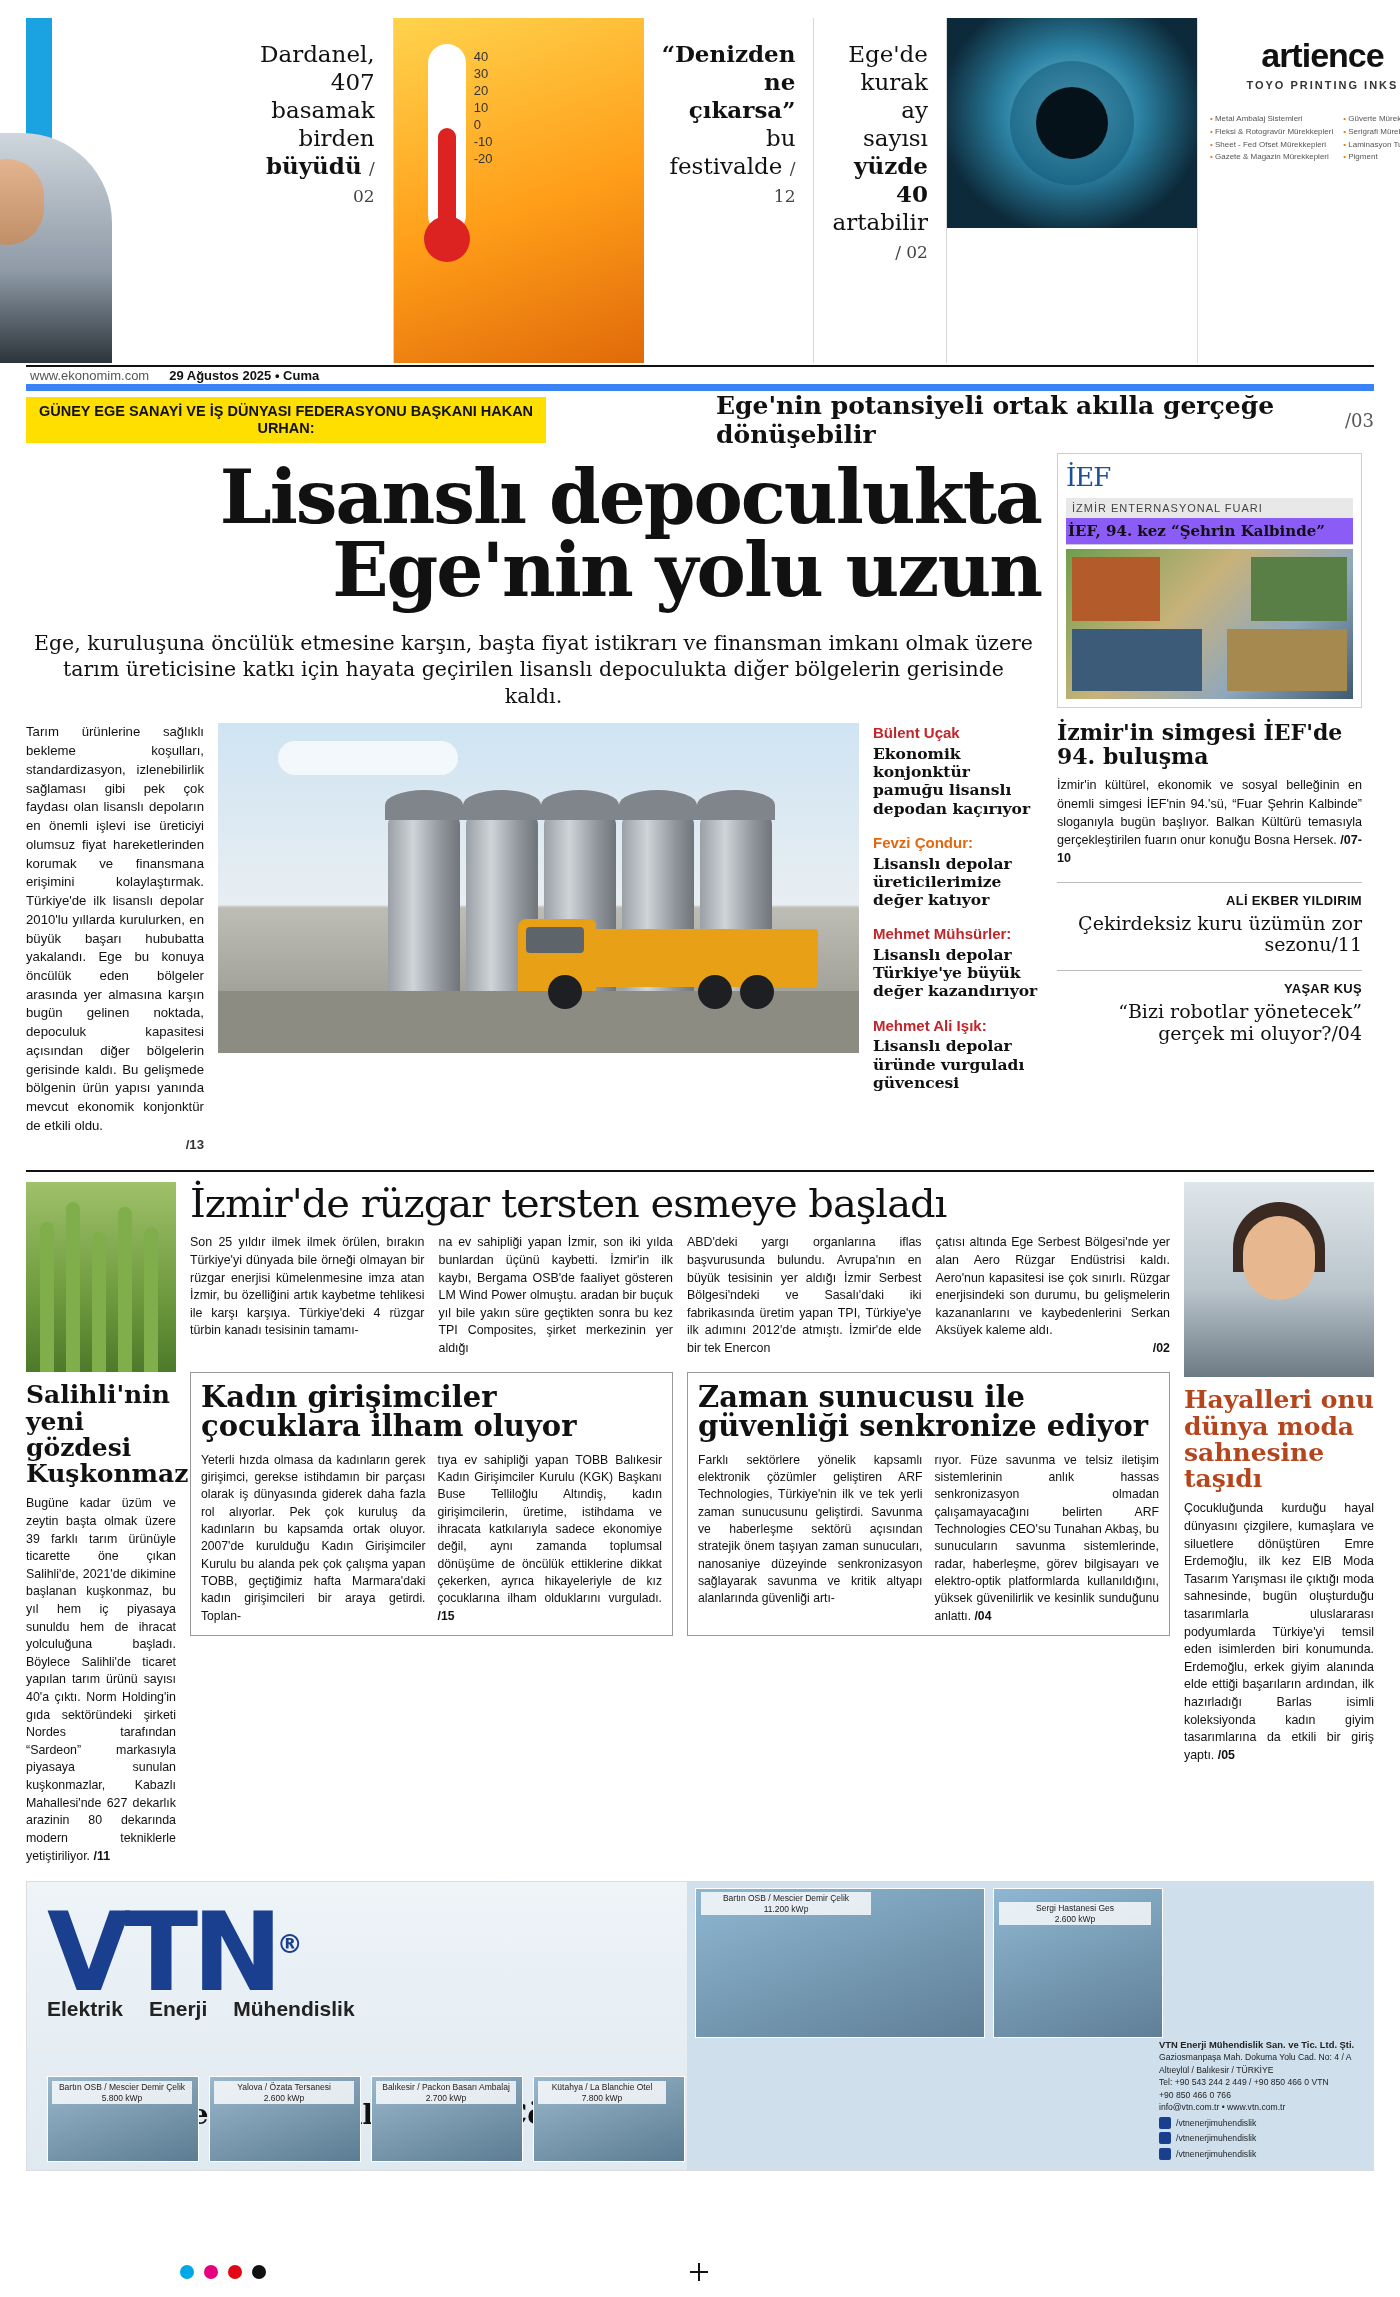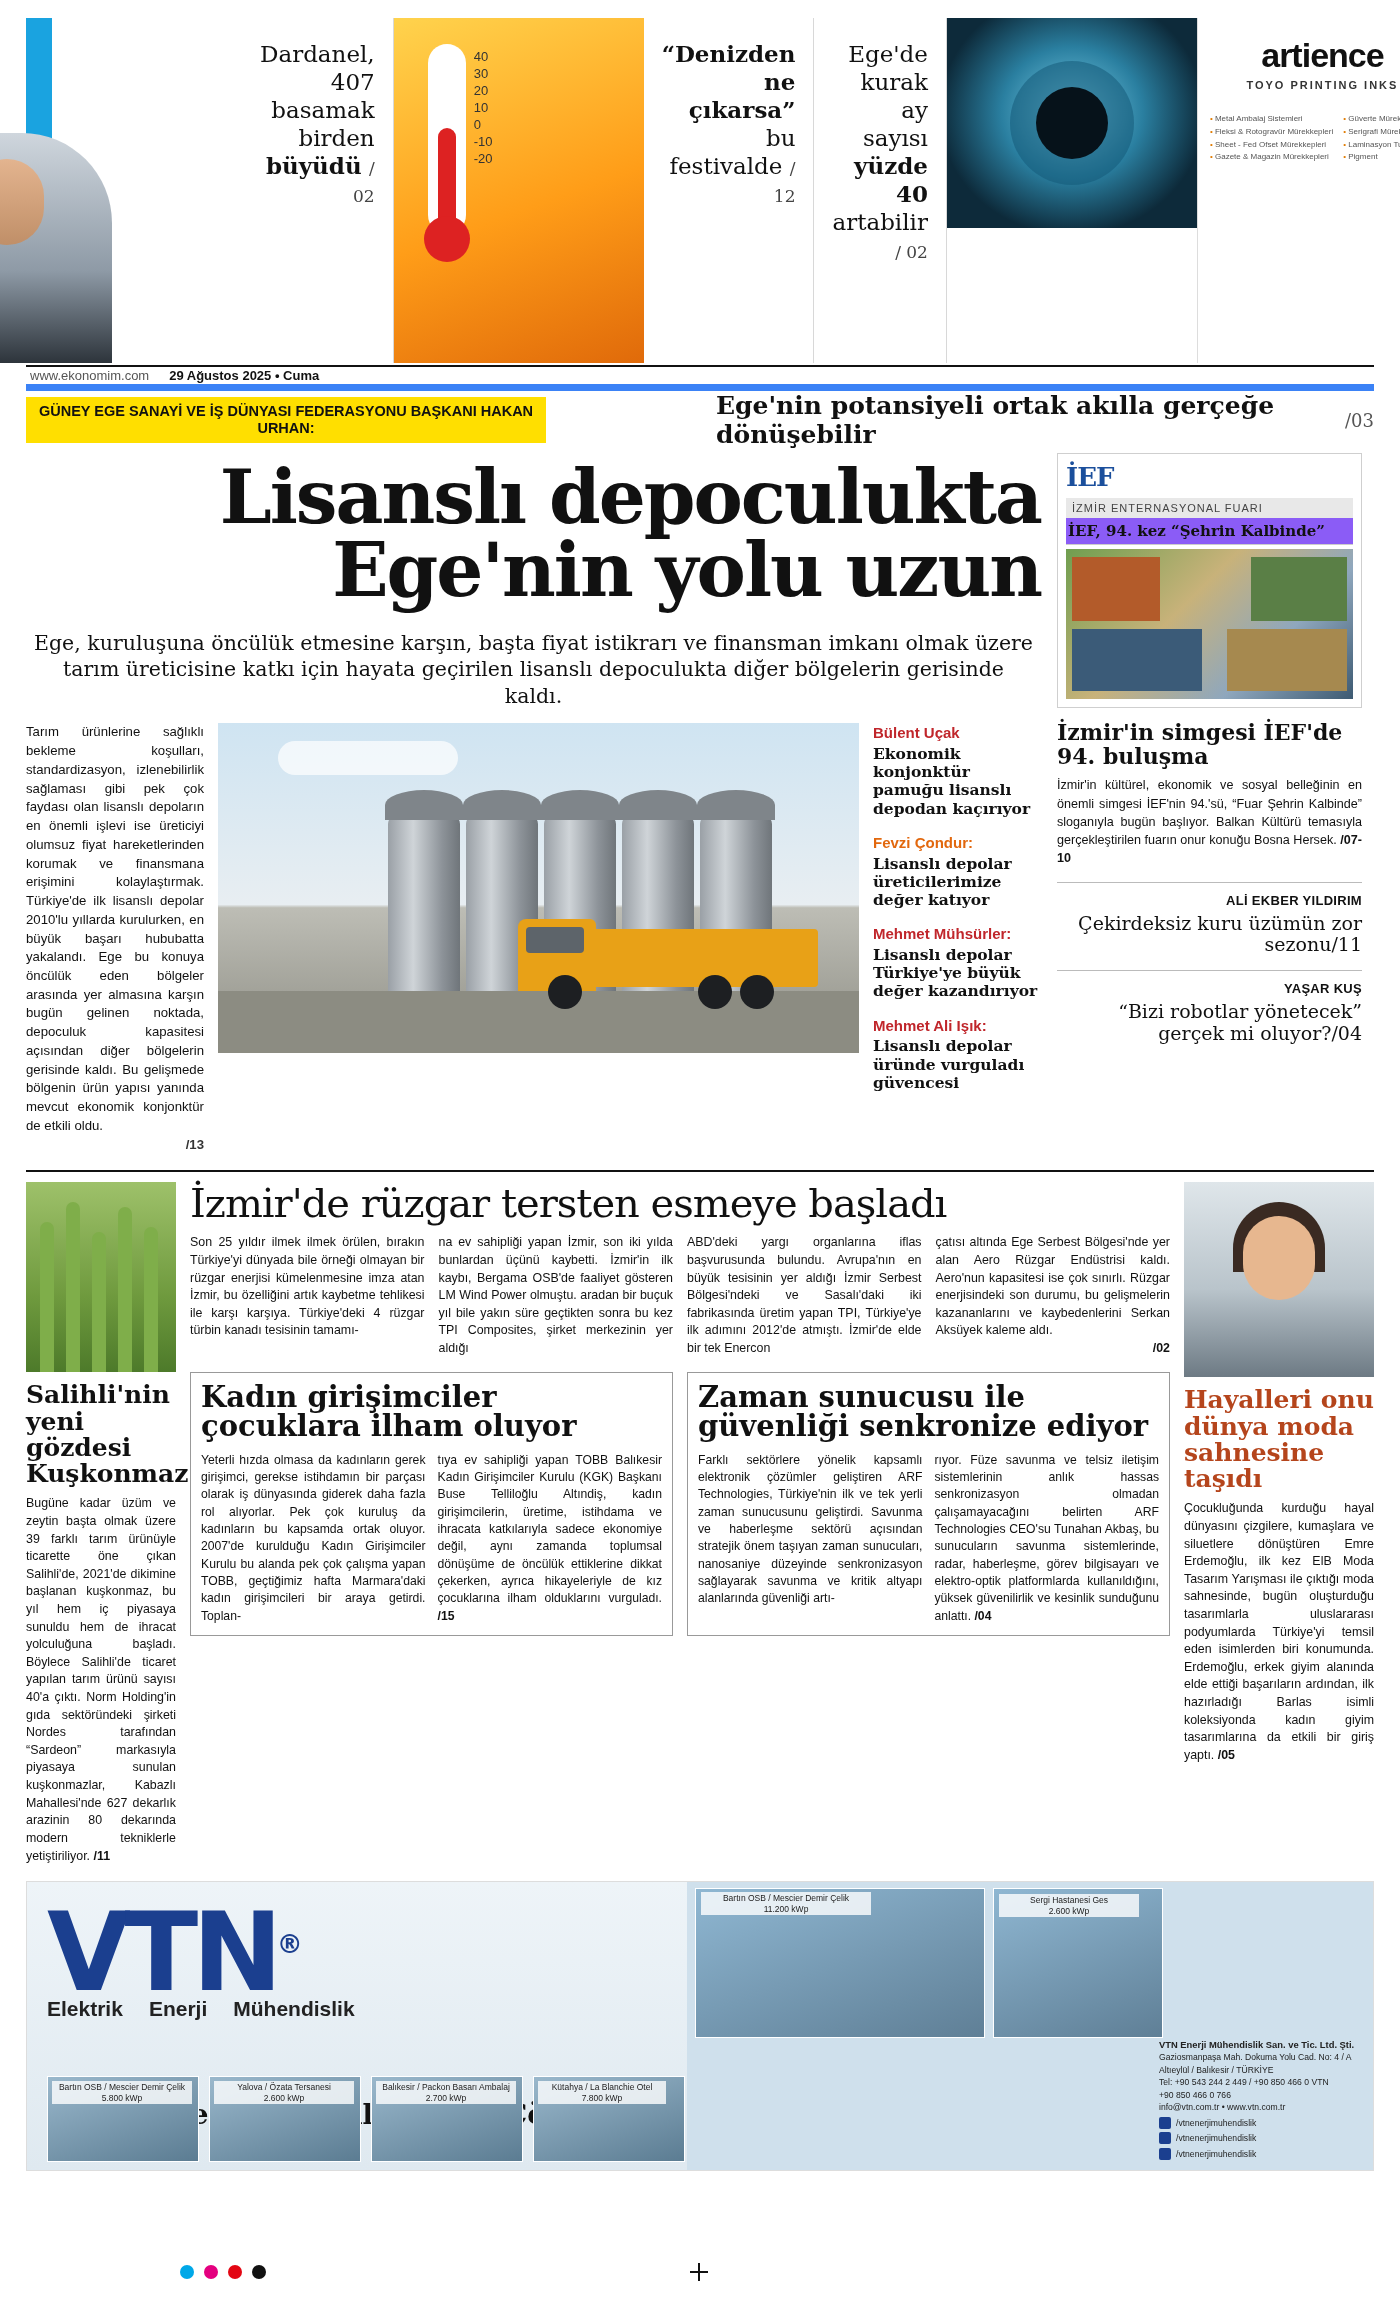--- a/index.html
+++ b/index.html
@@ -162,21 +162,21 @@
 
   .lead-col3 { width:168px; font-size:14px; line-height:1.3; }
   .kicker { font-weight:700; font-size:15px; }
   .kicker.red { color:#c0262b; }
   .kicker.orange { color:#e2680e; }
   .lead-col3 .blk { margin-bottom:15px; }
   .lead-col3 .blk p { margin:2px 0 0 0; font-family:"DejaVu Serif", serif; font-weight:700; font-size:15.5px; line-height:1.18;}
 
   
   .ief-box { border:1px solid #cfcfcf; padding:8px; }
-  .ief-logo { font-family:"DejaVu Serif", serif; font-weight:700; font-size:26px; color:#1b4f9c; letter-spacing:-1px;}
+  .ief-logo { font-family:"DejaVu Serif", serif; font-weight:400; font-size:26px; color:#1b4f9c; letter-spacing:-1px;}
   .ief-banner {
     margin-top:6px; height:20px; background:#e8e8e8; font-size:11px; color:#444;
     display:flex; align-items:center; padding-left:6px; letter-spacing:1px;
   }
   .ief-head {
     background:#8b5cf6; border-bottom:1px solid #ccc; font-family:"DejaVu Serif", serif;
     font-weight:700; font-size:15px; padding:4px 2px;
   }
   .ief-photo { height:150px; margin-top:4px;
     background:linear-gradient(135deg,#6f9e4f 0%, #c8b27a 40%, #8fa7bd 70%, #3d5a72 100%); position:relative;}
@@ -528,21 +528,21 @@
       <div class="vtn-slogan">Güneş Enerji Yatırımlarınızda Çözüm Ortağınız</div>
     </div>
 
     <div class="ad-right">
       <div class="ad-photo" style="left:8px;top:6px;width:290px;height:150px"></div>
       <div class="ad-cap" style="left:14px;top:10px;width:170px">
         <span>Bartın OSB / Mescier Demir Çelik</span><br>
         <span>11.200 kWp</span>
       </div>
       <div class="ad-photo" style="left:306px;top:6px;width:170px;height:150px"></div>
-      <div class="ad-cap" style="left:312px;top:12px;width:140px">
+      <div class="ad-cap" style="left:312px;top:20px;width:152px">
         <span>Sergi Hastanesi Ges</span><br>
         <span>2.600 kWp</span>
       </div>
 
       <div class="ad-contact">
         <b>VTN Enerji Mühendislik San. ve Tic. Ltd. Şti.</b><br>
         <span>Gaziosmanpaşa Mah. Dokuma Yolu Cad. No: 4 / A Altıeylül / Balıkesir / TÜRKİYE</span><br>
         <span>Tel: +90 543 244 2 449 / +90 850 466 0 VTN</span><br>
         <span>+90 850 466 0 766</span><br>
         <span>info@vtn.com.tr • www.vtn.com.tr</span>

